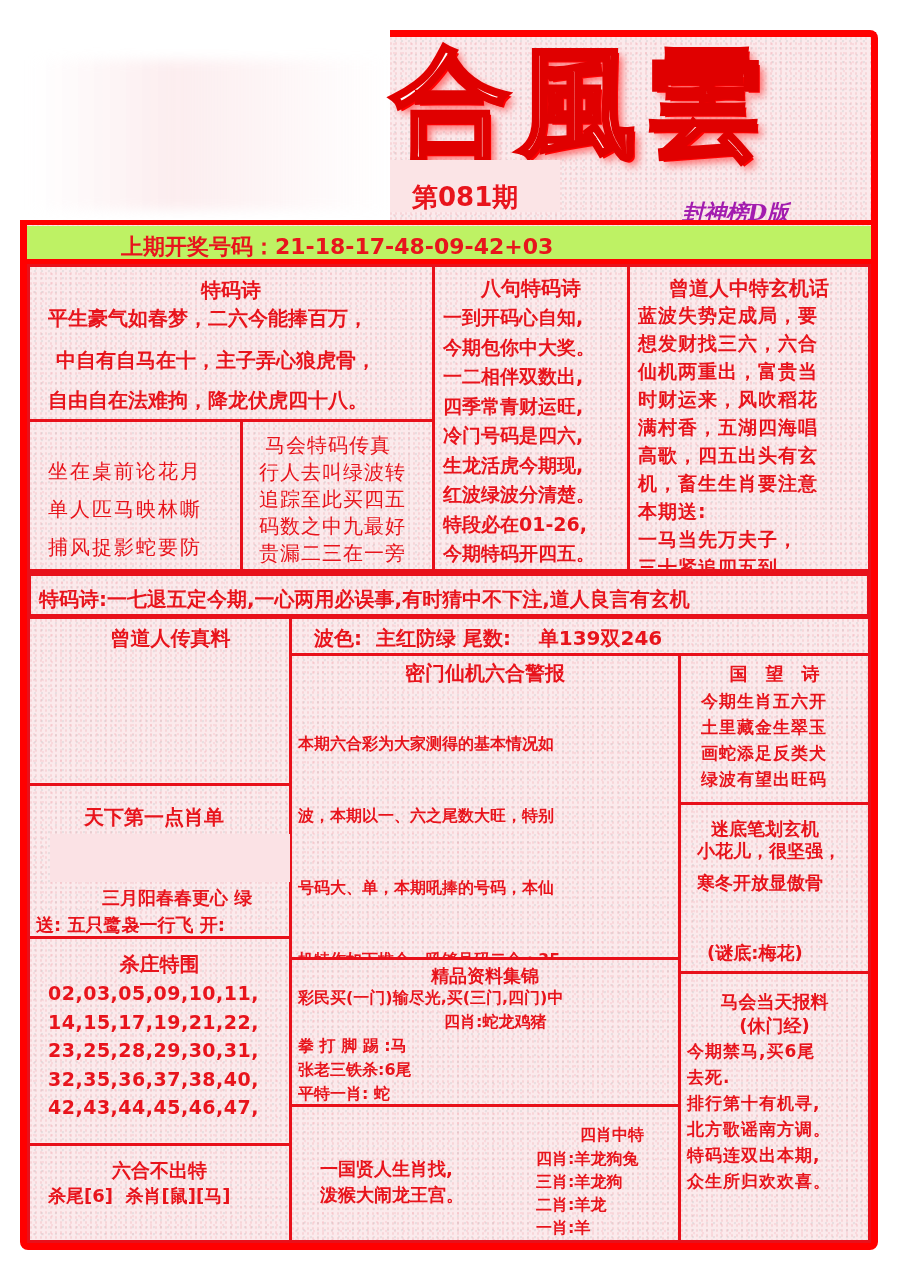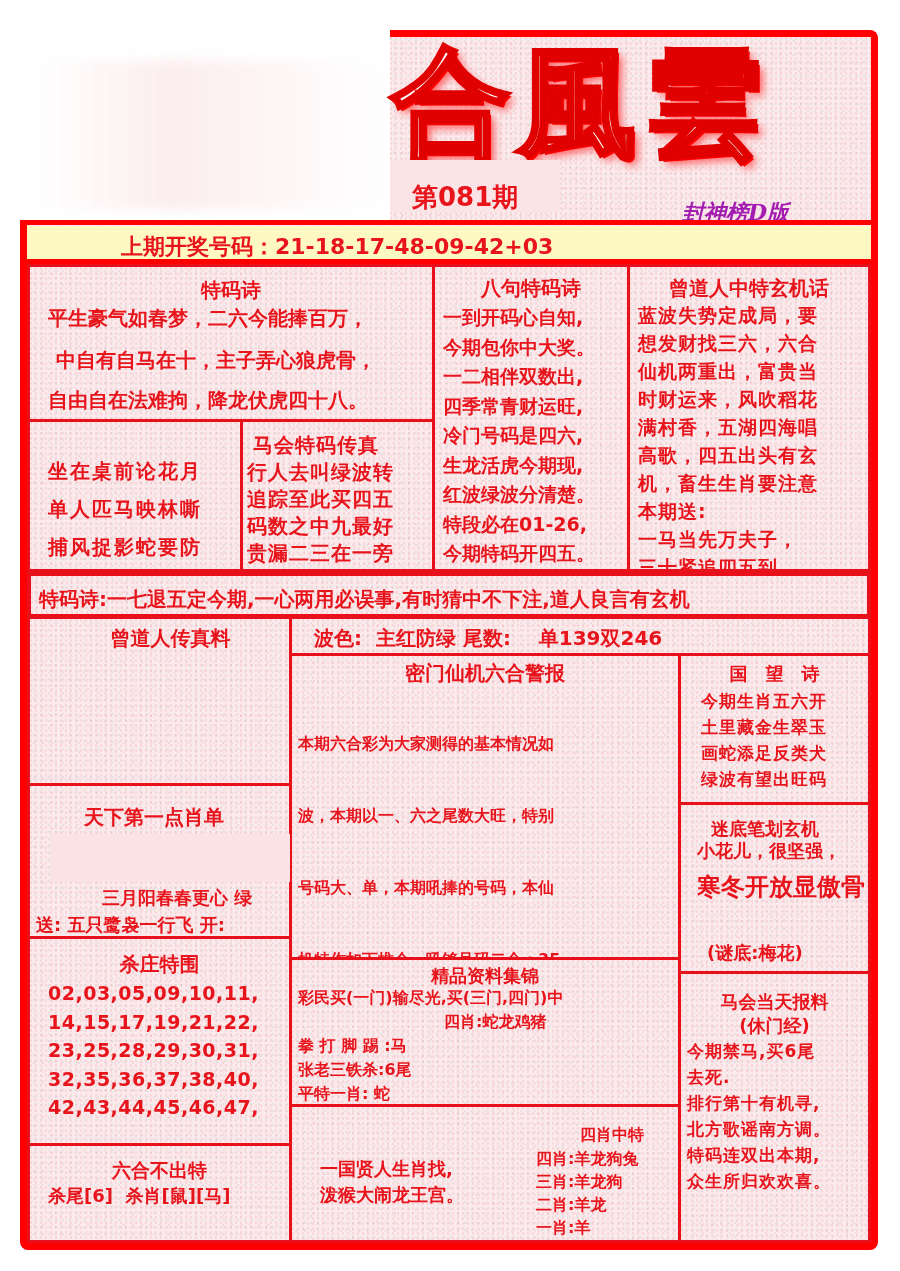--- a/index.html
+++ b/index.html
@@ -38,21 +38,21 @@
 <body>
 
 <div class="fade-left"></div>
 <div class="header-box speckle"></div>
 <div class="brand">合風雲</div>
 <div class="issue-box"></div>
 <div class="issue">第081期</div>
 <div class="edition">封神榜D版</div>
 
 <div class="main-frame speckle"></div>
-<div class="row-lastdraw" style="background:#fef9c3;">
+<div class="row-lastdraw" style="background:#bef264;">
   <span>上期开奖号码：21-18-17-48-09-42+03</span>
 </div>
 
 <div class="cell speckle" style="left:27px;top:264px;width:408px;height:158px;">
   <div class="t center" style="top:10px;font-size:20px;">特码诗</div>
   <div class="t" style="left:18px;top:38px;font-size:20px;">平生豪气如春梦，二六今能捧百万，</div>
   <div class="t" style="left:18px;top:80px;font-size:20px;padding-left:8px;">中自有自马在十，主子弄心狼虎骨，</div>
   <div class="t" style="left:18px;top:120px;font-size:20px;">自由自在法难拘，降龙伏虎四十八。</div>
 </div>
 
@@ -81,29 +81,29 @@
     <div>满村香，五湖四海唱</div>
     <div>高歌，四五出头有玄</div>
     <div>机，畜生生肖要注意</div>
     <div>本期送:</div>
     <div>一马当先万夫子，</div>
     <div>三十紧追四五到。</div>
   </div>
 </div>
 
 <div class="cell speckle" style="left:27px;top:419px;width:216px;height:153px;">
-  <div class="lines" style="position:absolute;left:18px;top:30px;font-size:20px;font-weight:bold;line-height:38px;letter-spacing:2px;">
+  <div class="lines" style="position:absolute;left:18px;top:30px;font-size:20px;font-weight:normal;line-height:38px;letter-spacing:2px;">
     <div>坐在桌前论花月</div>
     <div>单人匹马映林嘶</div>
     <div>捕风捉影蛇要防</div>
   </div>
 </div>
 
 <div class="cell speckle" style="left:240px;top:419px;width:195px;height:153px;">
-  <div class="lines" style="position:absolute;left:4px;top:10px;font-size:20px;font-weight:bold;line-height:27px;letter-spacing:1px;">
+  <div class="lines" style="position:absolute;left:16px;top:10px;font-size:20px;font-weight:normal;line-height:27px;letter-spacing:1px;">
     <div style="padding-left:6px;">马会特码传真</div>
     <div>行人去叫绿波转</div>
     <div>追踪至此买四五</div>
     <div>码数之中九最好</div>
     <div>贵漏二三在一旁</div>
   </div>
 </div>
 
 <div class="cell speckle" style="left:27px;top:572px;width:844px;height:46px;border-width:4px;">
   <div class="t" style="left:8px;top:10px;font-size:20px;">特码诗:一七退五定今期,一心两用必误事,有时猜中不下注,道人良言有玄机</div>
@@ -139,21 +139,21 @@
     <div>今期生肖五六开</div>
     <div>土里藏金生翠玉</div>
     <div>画蛇添足反类犬</div>
     <div>绿波有望出旺码</div>
   </div>
 </div>
 
 <div class="cell speckle" style="left:678px;top:802px;width:193px;height:172px;">
   <div class="t" style="left:30px;top:12px;font-size:18px;">迷底笔划玄机</div>
   <div class="t" style="left:16px;top:34px;font-size:18px;">小花儿，很坚强，</div>
-  <div class="t" style="left:16px;top:66px;font-size:24px;">寒冬开放显傲骨</div>
+  <div class="t" style="left:16px;top:66px;font-size:18px;">寒冬开放显傲骨</div>
   <div class="t" style="left:26px;top:136px;font-size:18px;">(谜底:梅花)</div>
 </div>
 
 <div class="cell speckle" style="left:27px;top:783px;width:265px;height:156px;">
   <div class="t" style="left:54px;top:18px;font-size:20px;">天下第一点肖单</div>
   <div style="position:absolute;left:20px;top:48px;width:240px;height:48px;background:#fbe2e5;"></div>
   <div class="t" style="left:72px;top:100px;font-size:18px;">三月阳春春更心 绿</div>
   <div class="t" style="left:6px;top:127px;font-size:18px;">送: 五只鹭袅一行飞 开:</div>
 </div>
 

